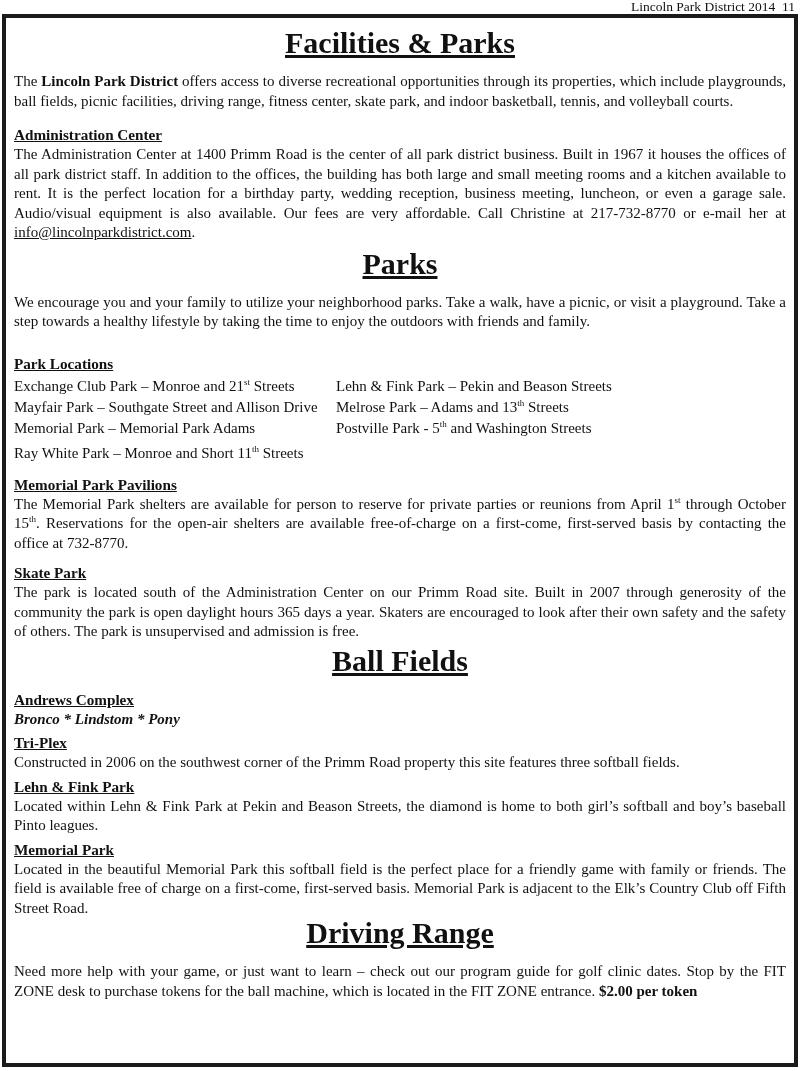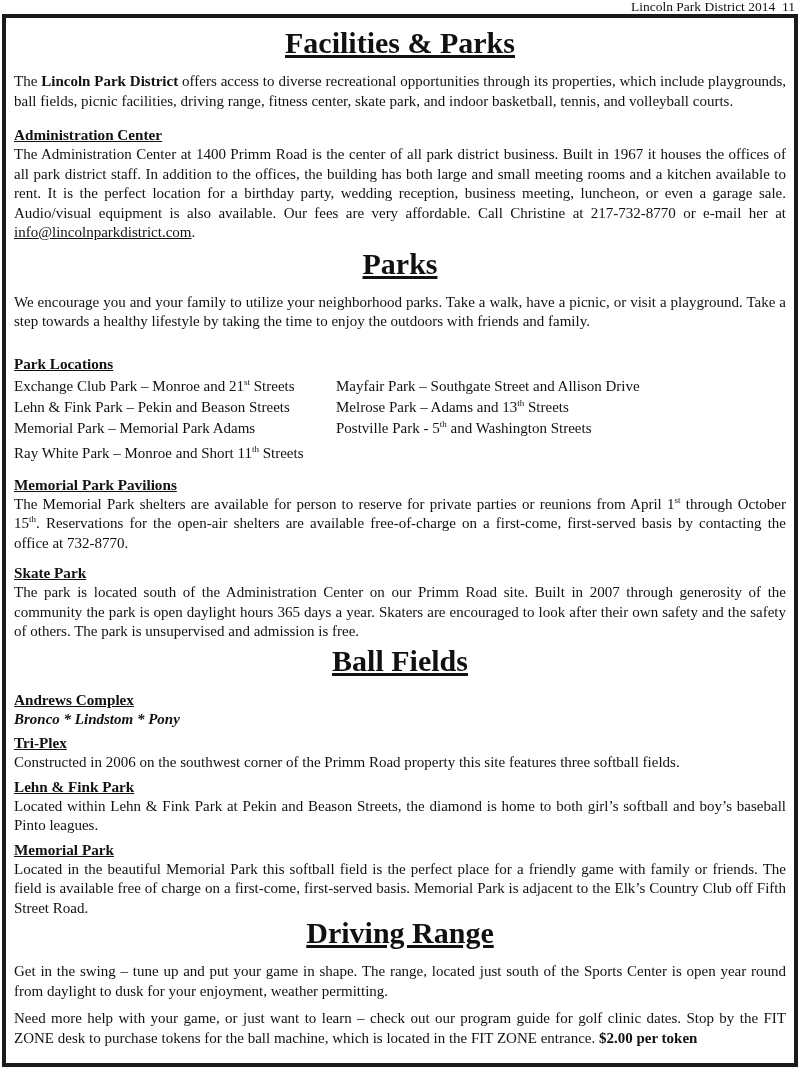--- a/index.html
+++ b/index.html
@@ -96,22 +96,22 @@
 
     <h3 class="h3 mt-admin-h">Administration Center</h3>
     <p class="para"><span>The Administration Center at 1400 Primm Road is the center of all park district business. Built in 1967 it houses the offices of all park district staff. In addition to the offices, the building has both large and small meeting rooms and a kitchen available to rent. It is the perfect location for a birthday party, wedding reception, business meeting, luncheon, or even a garage sale. Audio/visual equipment is also available. Our fees are very affordable. Call Christine at 217-732-8770 or e-mail her at </span><a href="#" class="email-link">info@lincolnparkdistrict.com</a><span>.</span></p>
 
     <h1 class="h1 mt-parks-h1">Parks</h1>
     <p class="para mt-parks-intro">We encourage you and your family to utilize your neighborhood parks. Take a walk, have a picnic, or visit a playground. Take a step towards a healthy lifestyle by taking the time to enjoy the outdoors with friends and family.</p>
 
     <h3 class="h3 mt-loc-h">Park Locations</h3>
     <div class="loc-grid">
       <div class="loc-item"><span>Exchange Club Park – Monroe and 21</span><sup>st</sup><span> Streets</span></div>
+      <div class="loc-item"><span>Lehn &amp; Fink Park – Pekin and Beason Streets</span><sup></sup><span></span></div>
       <div class="loc-item"><span>Mayfair Park – Southgate Street and Allison Drive</span><sup></sup><span></span></div>
-      <div class="loc-item"><span>Lehn &amp; Fink Park – Pekin and Beason Streets</span><sup></sup><span></span></div>
       <div class="loc-item"><span>Melrose Park – Adams and 13</span><sup>th</sup><span> Streets</span></div>
       <div class="loc-item"><span>Memorial Park – Memorial Park Adams</span><sup></sup><span></span></div>
       <div class="loc-item"><span>Postville Park - 5</span><sup>th</sup><span> and Washington Streets</span></div>
     </div>
     <div class="ray-row"><span>Ray White Park – Monroe and Short 11</span><sup>th</sup><span> Streets</span></div>
 
     <h3 class="h3 mt-pav-h">Memorial Park Pavilions</h3>
     <p class="para"><span>The Memorial Park shelters are available for person to reserve for private parties or reunions from April 1</span><sup>st</sup><span> through October 15</span><sup>th</sup><span>. Reservations for the open-air shelters are available free-of-charge on a first-come, first-served basis by contacting the office at 732-8770.</span></p>
 
     <h3 class="h3 mt-skate-h">Skate Park</h3>
@@ -125,17 +125,16 @@
     <h3 class="h3 mt-venue">Tri-Plex</h3>
     <p class="para">Constructed in 2006 on the southwest corner of the Primm Road property this site features three softball fields.</p>
 
     <h3 class="h3 mt-venue">Lehn &amp; Fink Park</h3>
     <p class="para">Located within Lehn &amp; Fink Park at Pekin and Beason Streets, the diamond is home to both girl’s softball and boy’s baseball Pinto leagues.</p>
 
     <h3 class="h3 mt-venue">Memorial Park</h3>
     <p class="para">Located in the beautiful Memorial Park this softball field is the perfect place for a friendly game with family or friends. The field is available free of charge on a first-come, first-served basis. Memorial Park is adjacent to the Elk’s Country Club off Fifth Street Road.</p>
 
     <h1 class="h1 mt-dr-h1">Driving Range</h1>
-    <p class="para">Get in the swing – tune up and put your game in shape. The range, located just south of the Sports Center is open year round from daylight to dusk for your enjoyment, weather permitting.</p>
     <p class="para mt-p2"><span>Need more help with your game, or just want to learn – check out our program guide for golf clinic dates. Stop by the FIT ZONE desk to purchase tokens for the ball machine, which is located in the FIT ZONE entrance. </span><b>$2.00 per token</b></p>
 
   </div>
 </div>
 
 </body></html>

